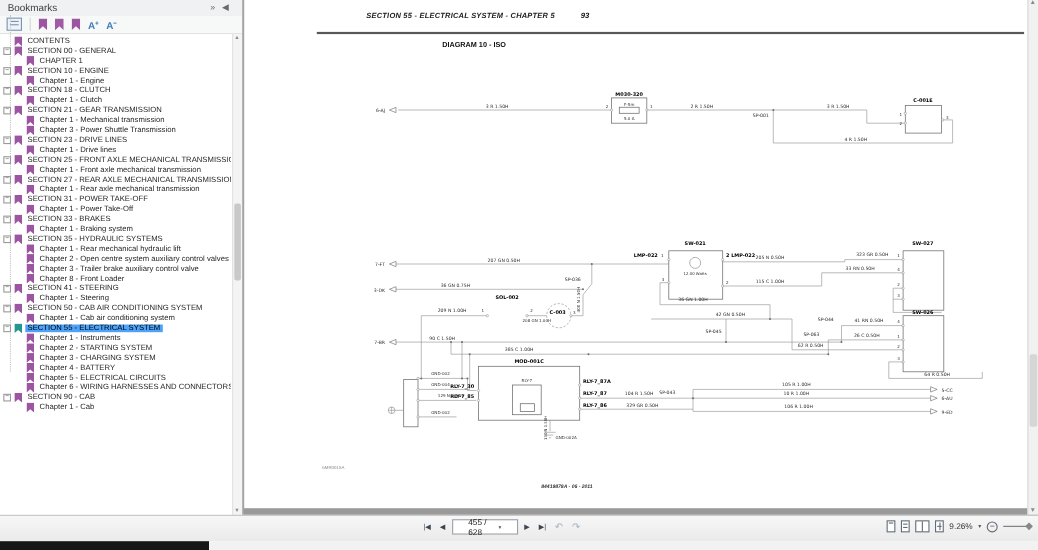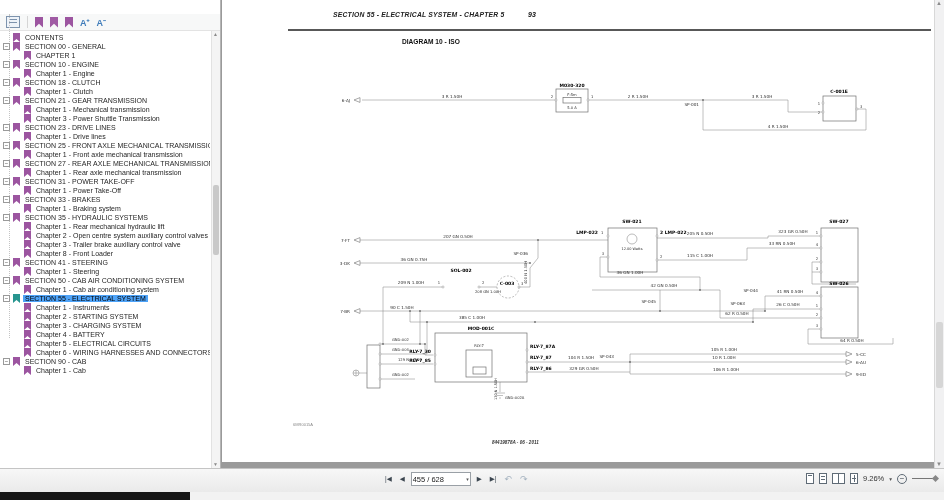--- a/index.html
+++ b/index.html
@@ -37,40 +37,47 @@
   #pg-footL{position:absolute;left:71px;top:422px;font-size:4px;color:#8a8a8a;}
   #pg-footC{position:absolute;left:270px;top:440px;font-size:4.6px;font-weight:bold;font-style:italic;color:#333;}
   #doc-scroll{position:absolute;left:713px;top:0;width:10px;height:468px;background:#f1f1f2;border-left:1px solid #d8d8d8;box-sizing:border-box;}
   #doc-scroll .arr{position:absolute;left:1px;font-size:6px;color:#8a8a8a;line-height:7px;}
   #doc-thumb{position:absolute;left:1px;top:322px;width:7px;height:66px;background:#d6d6d6;border-radius:2px;}
   
   #statusbar{position:absolute;left:0;top:468px;width:944px;height:24px;background:linear-gradient(#f7f7f7,#eaeaea);border-top:1px solid #c4c4c4;box-sizing:border-box;}
   #nav-center{position:absolute;left:383px;top:3px;display:flex;align-items:center;gap:4px;}
   .nav-btn{font-size:6.5px;color:#3c4650;padding:2px 2px;cursor:default;}
   .nav-btn.ghost{color:#a5b3c0;font-size:9px;}
-  #page-input{width:60px;height:14px;border:1px solid #9aa0a6;background:#fff;font-size:7.5px;color:#222;display:flex;align-items:center;padding:0 1px;box-sizing:border-box;}
+  #page-input{width:60px;height:14px;border:1px solid #9aa0a6;background:#fff;font-size:7.5px;color:#222;display:flex;align-items:center;padding:0 14px;box-sizing:border-box;}
   #page-input .caret{margin-left:auto;font-size:5px;color:#555;}
   #nav-right{position:absolute;left:806px;top:4px;display:flex;align-items:center;gap:5px;}
   .lay{width:8px;height:11px;border:1px solid #5f6b76;background:#fff;position:relative;box-sizing:border-box;}
   .lay div{position:absolute;background:#5f6b76;}
   #zoom-label{font-size:7.5px;color:#333;}
   .caret2{font-size:5.5px;color:#555;}
   #zoom-out{width:10px;height:10px;border:1px solid #5f6b76;border-radius:50%;font-size:8px;line-height:8px;text-align:center;color:#3c4650;box-sizing:border-box;}
   #zoom-slider{width:24px;height:1px;background:#777;position:relative;}
   #zoom-slider .knob{position:absolute;right:-2px;top:-2.5px;width:5px;height:5px;background:#888;transform:rotate(45deg);}
   #bottom-strip{position:absolute;left:0;top:492px;width:944px;height:8px;background:#f2f2f2;}
   #taskbar-peek{position:absolute;left:0;top:492px;width:190px;height:8px;background:#161616;}
   svg{font-family:"DejaVu Sans",sans-serif;}
 </style>
 </head>
 <body>
 
 <div id="screen">
 
   <div id="panel">
+    <div id="panel-header">
+      <span class="ttl">Bookmarks</span>
+      <span class="hicons">
+        <span>»</span>
+        <span>◀</span>
+      </span>
+    </div>
     <div id="panel-toolbar">
       <span class="tb-opts">
           <div style="top:2px"></div>
           <div style="top:5px"></div>
         </span>
       <span class="tb-sep"></span>
       <span class="bm-flag"></span>
       <span class="bm-flag v2"></span>
       <span class="bm-flag"></span>
       <span class="tb-a">A⁺</span>

